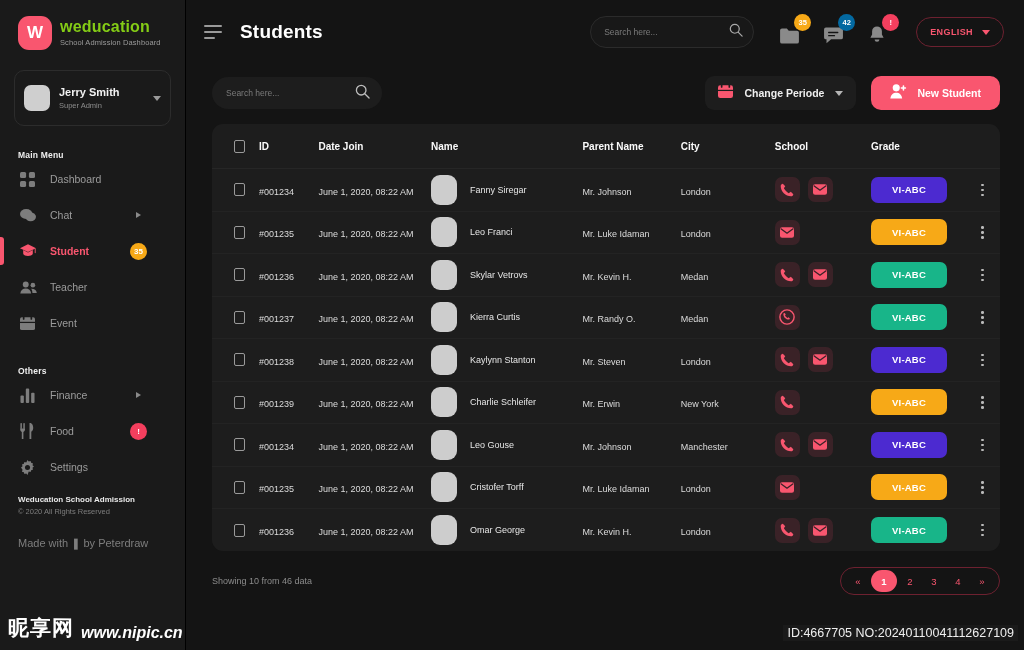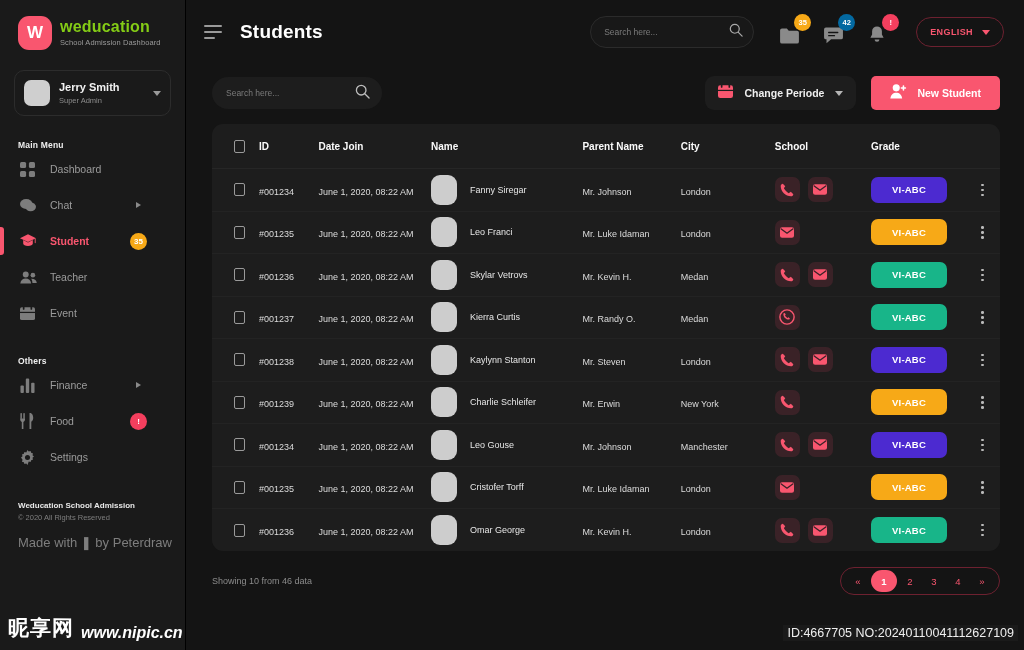--- a/index.html
+++ b/index.html
@@ -22,21 +22,21 @@
     width: 34px; height: 34px; border-radius: 11px;
     background: #f9566f; color: #fff; font-weight: bold; font-size: 17px;
     display: flex; align-items: center; justify-content: center;
     flex: 0 0 34px;
   }
   .brand-text { margin-left: 8px; }
   .brand-name { font-size: 16px; font-weight: bold; color: #84cc16; line-height: 1.05; letter-spacing: .2px; }
   .brand-sub { font-size: 7.5px; color: #9a9a9a; margin-top: 2px; letter-spacing: .1px; }
 
   .user-card {
-    margin: 20px 14px 0 14px; height: 46px;
+    margin: 20px 14px 0 14px; height: 56px;
     border: 1px solid #2c2c2c; border-radius: 10px;
     display: flex; align-items: center; padding: 0 9px;
   }
   .user-avatar { width: 26px; height: 26px; border-radius: 7px; background: #cfcfcf; flex: 0 0 26px; }
   .user-meta { margin-left: 9px; flex: 1 1 auto; }
   .user-name { font-size: 11px; font-weight: bold; color: #f2f2f2; line-height: 1.2; }
   .user-role { font-size: 7.5px; color: #8d8d8d; margin-top: 1px; }
   .caret-down {
     width: 0; height: 0; border-left: 4px solid transparent; border-right: 4px solid transparent;
     border-top: 5px solid #9a9a9a;
@@ -64,21 +64,21 @@
   .nav-badge {
     min-width: 17px; height: 17px; border-radius: 50%; font-size: 8px; font-weight: bold;
     color: #fff; display: flex; align-items: center; justify-content: center; margin-right: 38px;
   }
   .nav-badge.amber { background: #f7a917; }
   .nav-badge.red { background: #f43f5e; }
 
   .side-footer { position: absolute; left: 18px; bottom: 100px; }
   .sf-title { font-size: 8px; font-weight: bold; color: #e8e8e8; }
   .sf-copy { font-size: 7.5px; color: #7e7e7e; margin-top: 3px; }
-  .sf-made { font-size: 13px; color: #7e7e7e; margin-top: 13px; }
+  .sf-made { font-size: 11px; color: #7e7e7e; margin-top: 21px; }
 
   
   .main { flex: 1 1 auto; position: relative; height: 650px; background: #141414; }
 
   .topbar { height: 64px; display: flex; align-items: center; padding: 0 20px 0 18px; }
   .hamburger { width: 18px; cursor: pointer; }
   .hamburger span { display: block; height: 2px; background: #9a9a9a; border-radius: 2px; margin-bottom: 4px; }
   .hamburger span:nth-child(1) { width: 18px; }
   .hamburger span:nth-child(2) { width: 18px; }
   .hamburger span:nth-child(3) { width: 11px; margin-bottom: 0; }
@@ -120,21 +120,21 @@
   }
   .tb-search .ph { font-size: 8.5px; color: #7b7b7b; flex: 1 1 auto; }
   .tb-spacer { flex: 1 1 auto; }
   .periode-btn {
     height: 34px; background: #1d1d1d; border-radius: 9px; display: flex; align-items: center;
     padding: 0 13px; gap: 11px; cursor: pointer;
   }
   .periode-btn .t { font-size: 10.5px; font-weight: bold; color: #efefef; }
   .periode-btn .caret { width: 0; height: 0; border-left: 4.5px solid transparent; border-right: 4.5px solid transparent; border-top: 5.5px solid #b5b5b5; }
   .new-btn {
-    margin-left: 15px; height: 34px; background: #f9566f; border-radius: 5px;
+    margin-left: 15px; height: 34px; background: #f9566f; border-radius: 10px;
     display: flex; align-items: center; padding: 0 19px; gap: 10px; cursor: pointer;
   }
   .new-btn .t { font-size: 10.5px; font-weight: bold; color: #fff; }
 
   
   .card {
     margin: 14px 24px 0 26px; background: #1d1d1d; border-radius: 11px;
     overflow: hidden;
   }
   table { width: 100%; border-collapse: collapse; table-layout: fixed; }

